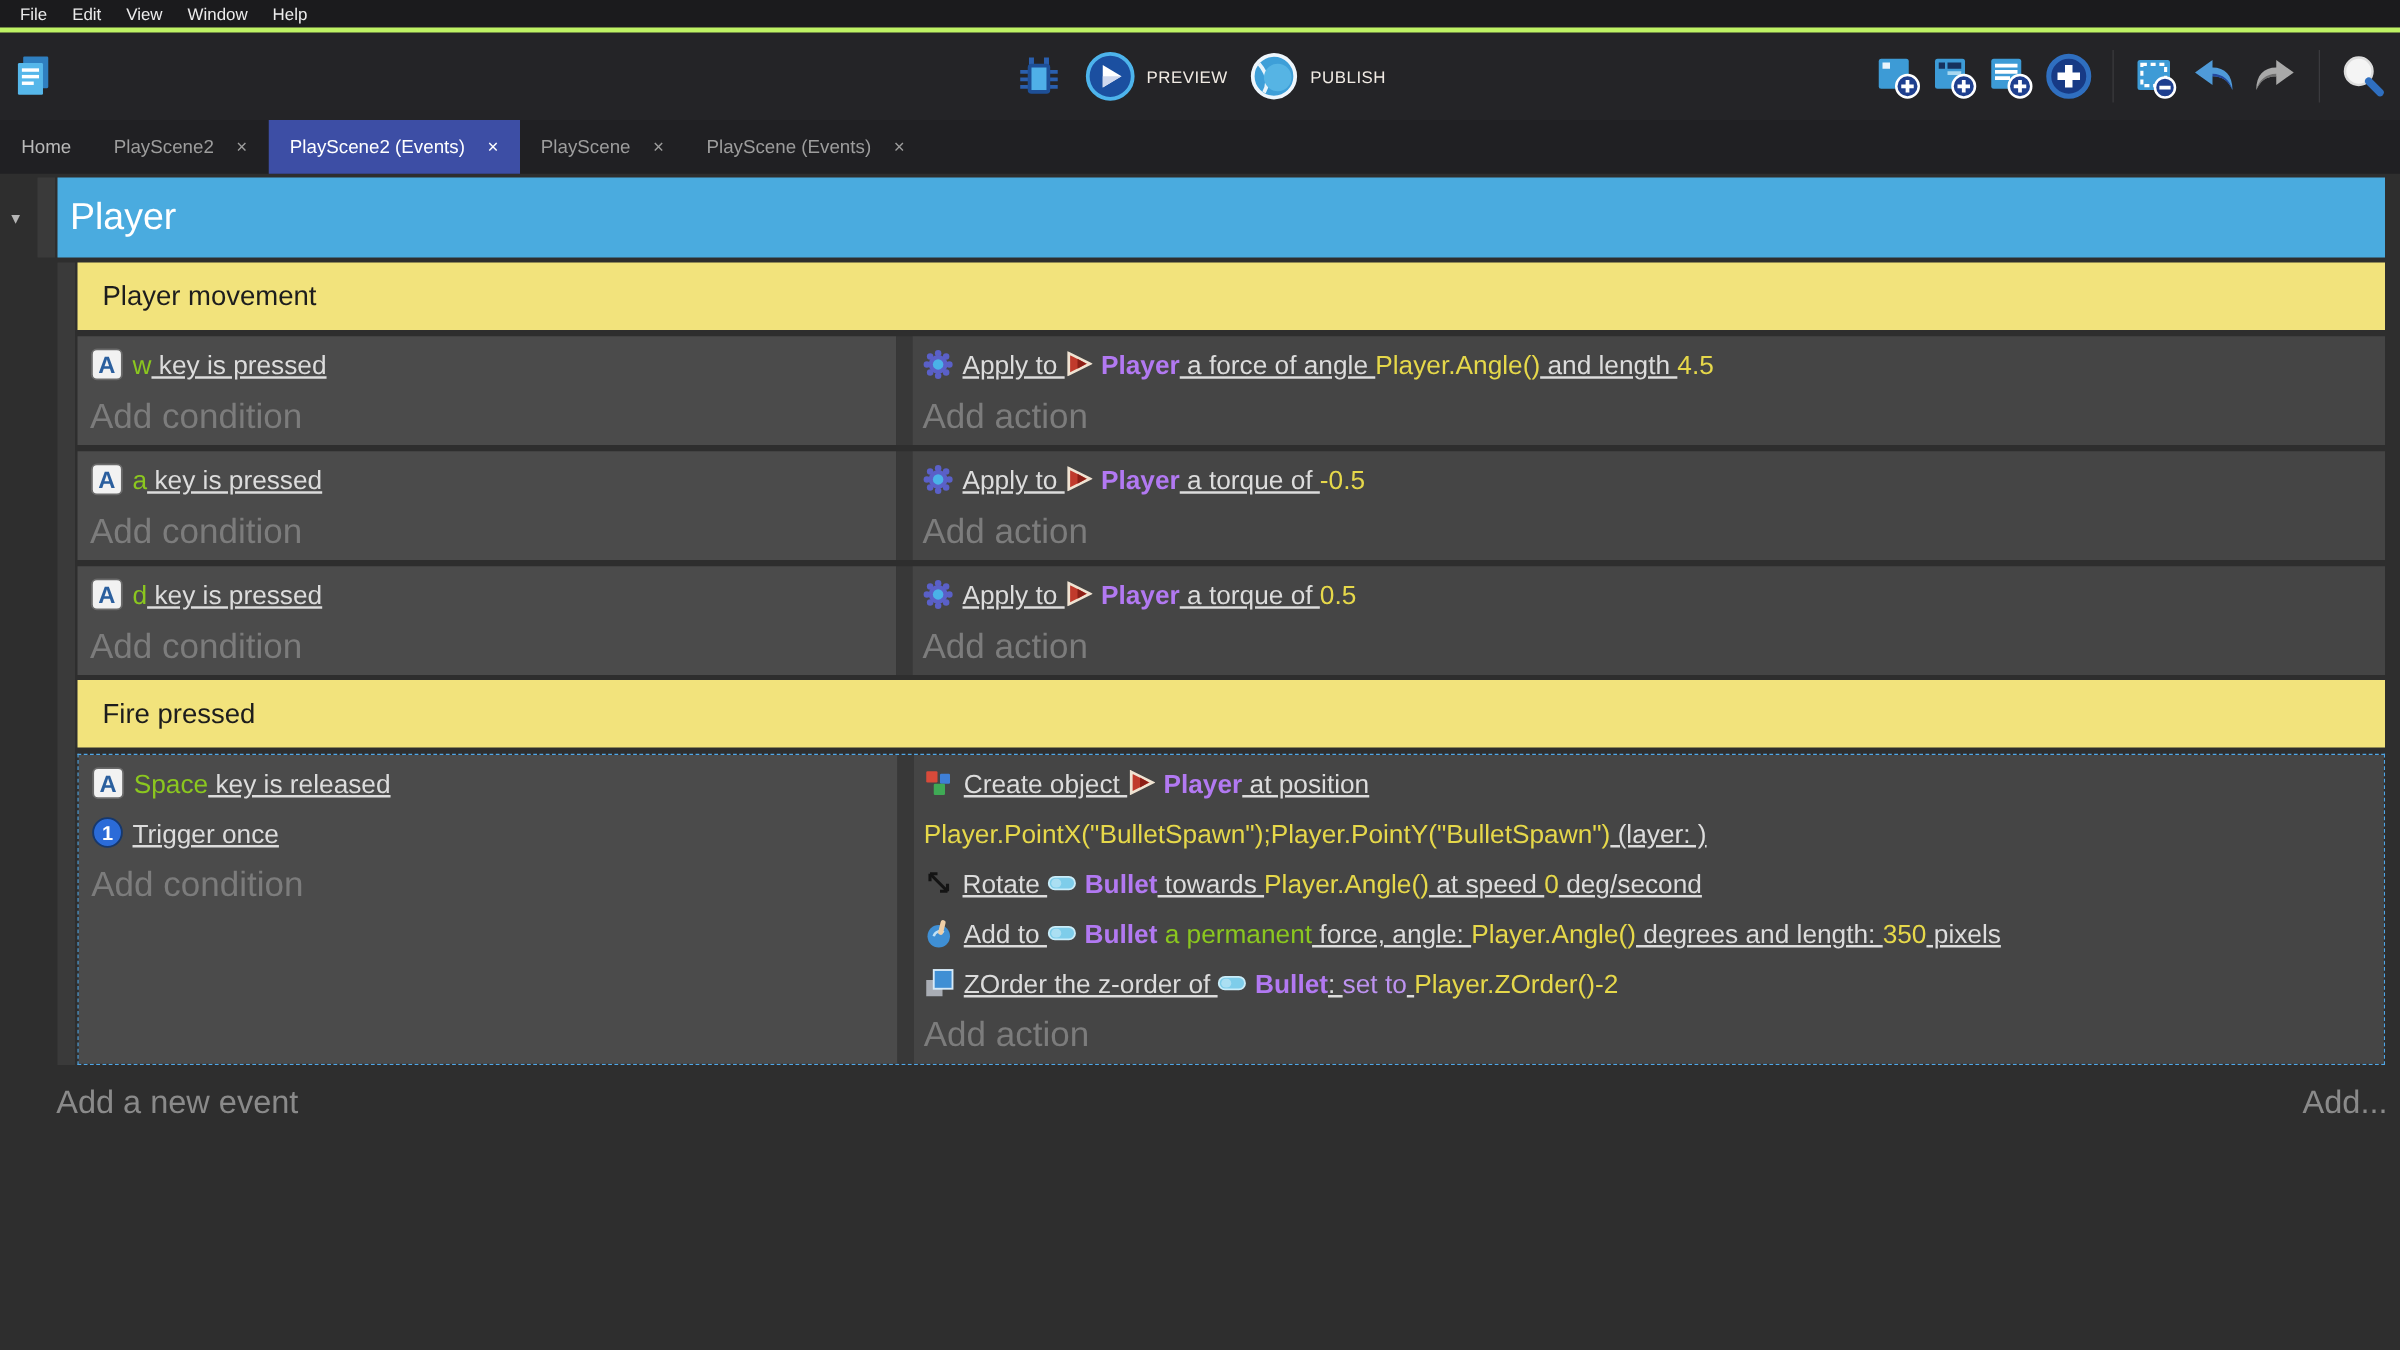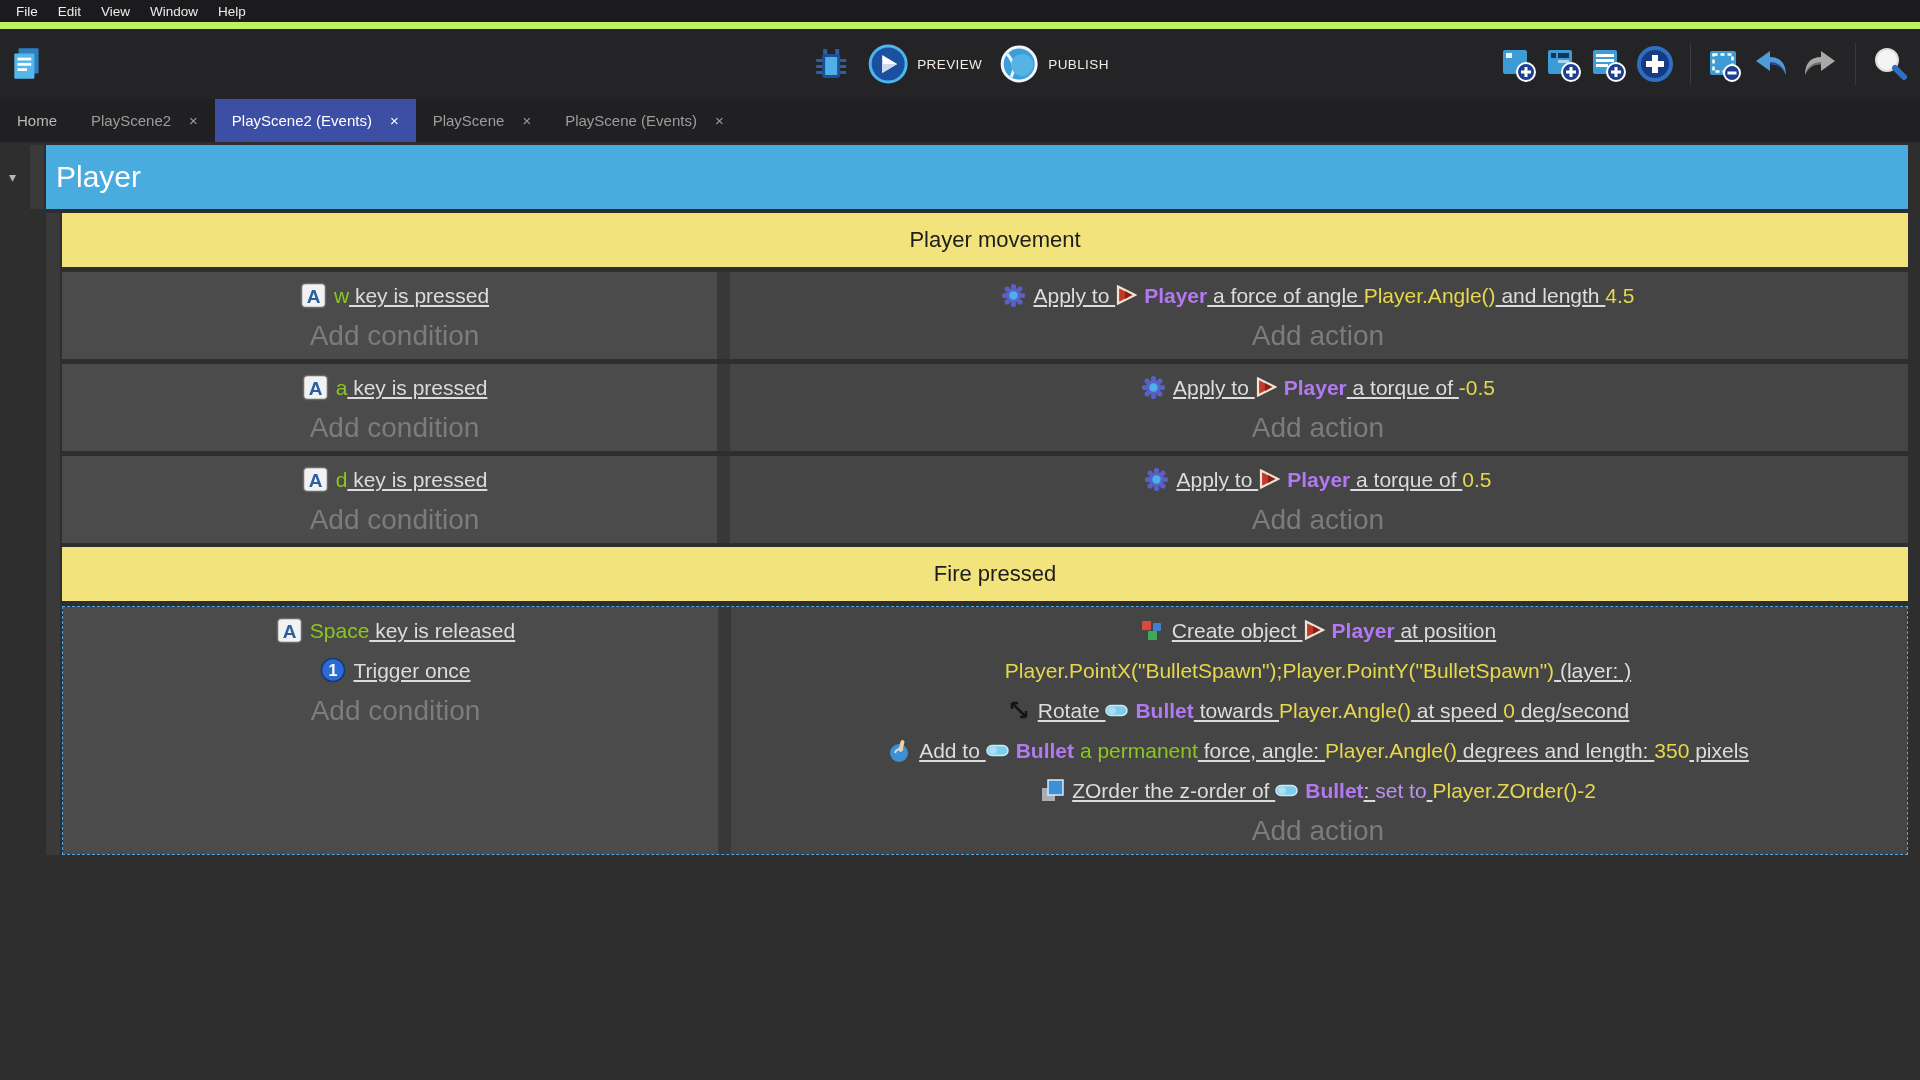--- a/index.html
+++ b/index.html
@@ -3,40 +3,40 @@
 <meta charset="utf-8">
 <style>
   html,body{margin:0;padding:0;}
   body{
     width:1920px;height:1080px;overflow:hidden;background:#2e2e2e;
     font-family:"Liberation Sans",sans-serif;-webkit-font-smoothing:antialiased;
   }
   
   .menu-bar{height:22px;background:#1b1b1d;display:flex;align-items:center;padding-left:6px;}
   .menu-item{color:#ececec;font-size:13.5px;padding:3px 10px;cursor:default;text-align:right;}
-  .toolbar{height:70px;background:#242427;border-top:7px solid #bef264;position:relative;padding-left:16px;}
+  .toolbar{height:70px;background:#242427;border-top:4px solid #bef264;position:relative;padding-left:16px;}
   .tb-left{position:absolute;left:8px;top:50%;transform:translateY(-50%);display:flex;align-items:center;}
   .tb-center{position:absolute;left:50%;top:50%;transform:translate(-50%,-50%);display:flex;align-items:center;gap:16px;}
   .tb-right{position:absolute;right:10px;top:50%;transform:translateY(-50%);display:flex;align-items:center;gap:7px;}
   .tb-btn{display:flex;align-items:center;gap:8px;cursor:pointer;}
   .tb-label{color:#f1ebe4;font-size:13.5px;letter-spacing:.4px;}
   .tb-sep{width:1px;height:42px;background:#3a3a3e;margin:0 7px;}
   .icon{display:inline-block;line-height:0;}
   
   .tab-bar{height:43px;background:#202023;display:flex;align-items:stretch;}
   .tab{display:flex;align-items:center;padding:0 17px;font-size:15px;color:#9d9d9d;gap:18px;cursor:pointer;}
   .tab.home{color:#b9b9b9;}
   .tab.active{background:#3d4ea5;color:#ffffff;}
   .tab-close{font-size:15px;color:inherit;}
   
   .events{padding-top:3px;position:relative;}
   .collapse-arrow{position:absolute;left:9px;top:27px;color:#b5b5b5;font-size:14px;cursor:pointer;}
   .group-row{margin-left:30px;margin-right:12px;border-left:14px solid #3a3a3a;padding-left:2px;}
   .group-header{height:64px;background:#4aabdf;color:#fff;font-size:30px;display:flex;align-items:center;padding-left:10px;cursor:pointer;}
-  .group-children{margin-left:46px;margin-right:12px;border-left:14px solid #3a3a3a;padding-left:2px;text-align:center;}
+  .group-children{margin-left:46px;margin-right:12px;border-left:14px solid #3a3a3a;padding-left:2px;}
   .comment{background:#f2e37c;color:#1d1d1d;font-size:22px;padding:14px 0 14px 20px;margin-top:4px;cursor:pointer;}
   .event{display:flex;margin-top:5px;}
   .event.selected{border:1px dashed #4fa7e8;}
   .cond-col{width:645px;flex:0 0 645px;background:#4b4b4b;padding:4px 0 3px 10px;}
   .col-gap{width:13px;flex:0 0 13px;background:#383838;}
   .act-col{flex:1;background:#454545;padding:4px 10px 3px 8px;}
   .line{line-height:40px;font-size:21px;color:#dcdcdc;cursor:pointer;}
   .line .icon{vertical-align:middle;position:relative;top:-2px;margin-right:7px;}
   .c-plain{color:#dcdcdc;text-decoration:underline;}
   .c-green{color:#8bc71f;}
@@ -333,13 +333,17 @@
                 <rect x="2" y="10" width="13" height="13" fill="#a9adb4"></rect>
                 <rect x="8" y="2" width="15" height="15" fill="#3f8fd4" stroke="#d6eaf8" stroke-width="1.5"></rect>
               </svg></span><span class="c-plain">ZOrder the z-order of </span><span class="icon"><svg width="23" height="13" viewBox="0 0 23 13">
                 <rect x="1" y="1.5" width="21" height="10" rx="5" fill="#7ecdea" stroke="#c9ecf8" stroke-width="1.5"></rect>
                 <rect x="3" y="3" width="8" height="7" rx="3.5" fill="#abdff2"></rect>
               </svg></span><span class="c-object">Bullet</span><span class="c-plain">: </span><span class="c-violet">set to</span><span class="c-plain"> </span><span class="c-expr">Player.ZOrder()-2</span></div>
           <div class="add-link">Add action</div>
         </div>
       </div>
     </div>
+  <div class="footer">
+    <span class="footer-link">Add a new event</span>
+    <span class="footer-link">Add...</span>
+  </div>
 </div>
 
 </body></html>

